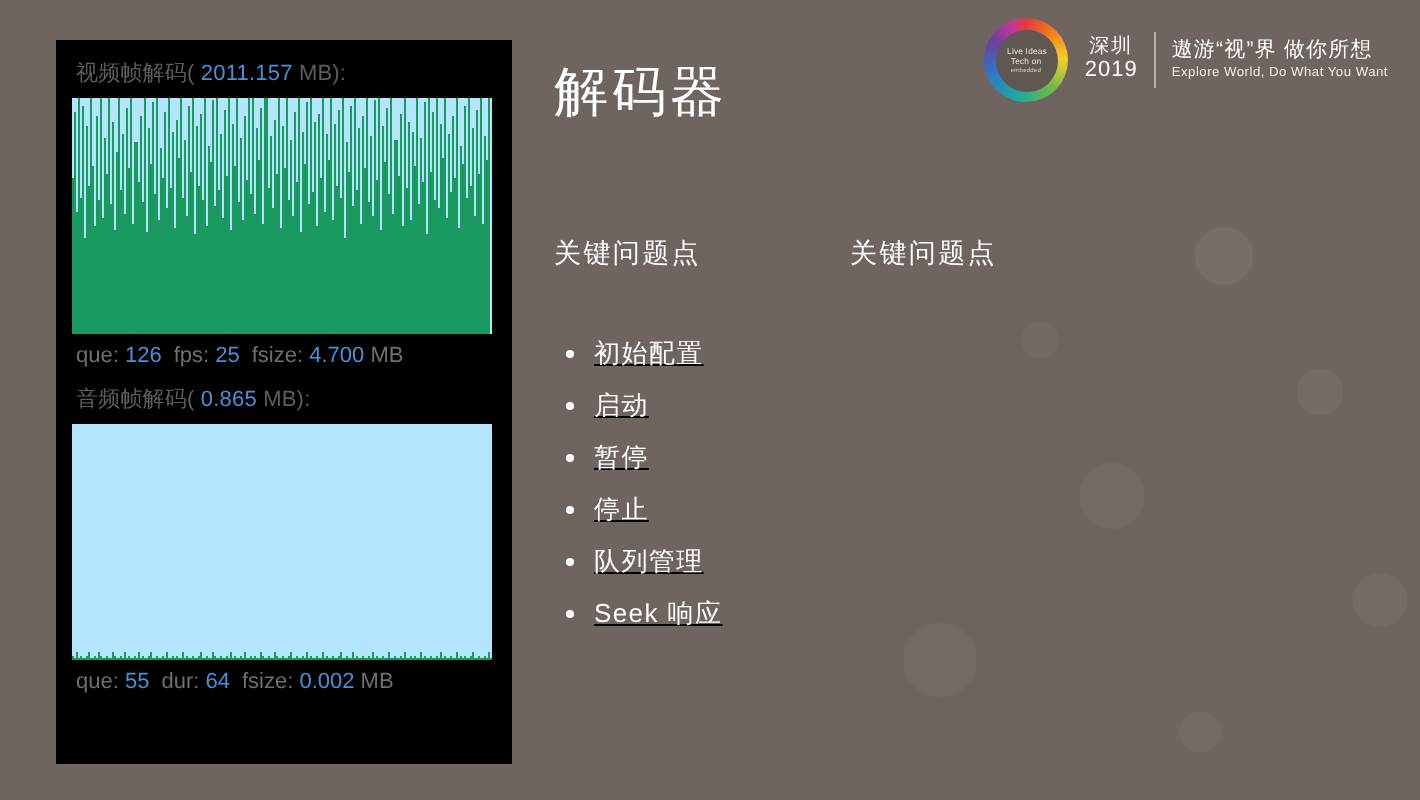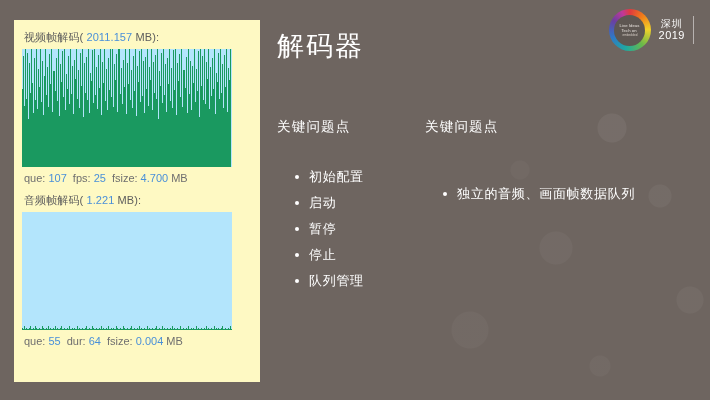--- a/index.html
+++ b/index.html
@@ -34,25 +34,25 @@
       radial-gradient(circle at 556px 248px, rgba(255,255,255,0.035) 0 16px, rgba(255,255,255,0) 17px),
       radial-gradient(circle at 690px 300px, rgba(255,255,255,0.04) 0 13px, rgba(255,255,255,0) 14px),
       radial-gradient(circle at 470px 330px, rgba(255,255,255,0.03) 0 18px, rgba(255,255,255,0) 19px),
       radial-gradient(circle at 600px 366px, rgba(255,255,255,0.03) 0 10px, rgba(255,255,255,0) 11px),
       radial-gradient(circle at 520px 170px, rgba(255,255,255,0.028) 0 9px, rgba(255,255,255,0) 10px);
   }
 
   
   .monitor-card {
     position: absolute;
-    left: 14px;
+    left: 28px;
     top: 20px;
-    width: 246px;
+    width: 228px;
     height: 362px;
-    background: #fef9c3;
+    background: #000000;
     box-sizing: border-box;
     padding: 8px 8px 0 8px;
     z-index: 3;
   }
   .panel-title {
     font-size: 11px;
     color: #5d5d5d;
     line-height: 15px;
     white-space: nowrap;
     margin: 2px 0 4px 2px;
@@ -189,22 +189,23 @@
 
   .col-head {
     font-size: 13.5px;
     color: #ffffff;
     letter-spacing: 1.2px;
     margin-bottom: 0;
     white-space: nowrap;
   }
   .bullets {
     list-style: none;
-    margin: 16px;
+    margin: 4px;
     padding: 0;
+    text-decoration: underline;
   }
   .col-basic .bullets { margin-top: 28px; }
   .col-key .bullets { margin-top: 44px; }
 
   .bullets li {
     position: relative;
     padding-left: 16px;
     color: #ffffff;
     font-size: 13px;
     letter-spacing: 0.7px;
@@ -438,23 +439,23 @@
           <i style="height: 95%; background: rgb(26, 153, 96);"></i>
           <i style="height: 68%; background: rgb(26, 153, 96);"></i>
           <i style="height: 100%; background: rgb(26, 153, 96);"></i>
           <i style="height: 47%; background: rgb(26, 153, 96);"></i>
           <i style="height: 84%; background: rgb(26, 153, 96);"></i>
           <i style="height: 74%; background: rgb(26, 153, 96);"></i>
           <i style="height: 100%; background: rgb(26, 153, 96);"></i>
         </div>
     </div>
 
-    <div class="stats"><span>que: </span><span class="num">107</span><span class="gap"></span><span>fps: </span><span class="num">25</span><span class="gap"></span><span>fsize: </span><span class="num">4.700</span><span> MB</span></div>
-
-    <div class="panel-title"><span>音频帧解码( </span><span class="num">1.221</span><span> MB):</span></div>
+    <div class="stats"><span>que: </span><span class="num">126</span><span class="gap"></span><span>fps: </span><span class="num">25</span><span class="gap"></span><span>fsize: </span><span class="num">4.700</span><span> MB</span></div>
+
+    <div class="panel-title"><span>音频帧解码( </span><span class="num">0.865</span><span> MB):</span></div>
 
     <div class="graph audio">
       <div class="bars">
           <i style="height: 2%; background: rgb(26, 153, 96);"></i>
           <i style="height: 1%; background: rgb(26, 153, 96);"></i>
           <i style="height: 3%; background: rgb(26, 153, 96);"></i>
           <i style="height: 1%; background: rgb(26, 153, 96);"></i>
           <i style="height: 2%; background: rgb(26, 153, 96);"></i>
           <i style="height: 1%; background: rgb(26, 153, 96);"></i>
           <i style="height: 1%; background: rgb(26, 153, 96);"></i>
@@ -661,51 +662,55 @@
           <i style="height: 1%; background: rgb(26, 153, 96);"></i>
           <i style="height: 1%; background: rgb(26, 153, 96);"></i>
           <i style="height: 2%; background: rgb(26, 153, 96);"></i>
           <i style="height: 1%; background: rgb(26, 153, 96);"></i>
           <i style="height: 3%; background: rgb(26, 153, 96);"></i>
           <i style="height: 1%; background: rgb(26, 153, 96);"></i>
           <i style="height: 1%; background: rgb(26, 153, 96);"></i>
         </div>
     </div>
 
-    <div class="stats"><span>que: </span><span class="num">55</span><span class="gap"></span><span>dur: </span><span class="num">64</span><span class="gap"></span><span>fsize: </span><span class="num">0.004</span><span> MB</span></div>
+    <div class="stats"><span>que: </span><span class="num">55</span><span class="gap"></span><span>dur: </span><span class="num">64</span><span class="gap"></span><span>fsize: </span><span class="num">0.002</span><span> MB</span></div>
   </div>
 
   <div class="slide-title">解码器</div>
 
   <div class="brand">
     <div class="brand-ring">
       <div class="brand-ring-inner">
         <span>Live Ideas</span>
         <span>Tech on</span>
         <span class="sub">embedded</span>
       </div>
     </div>
     <div class="brand-city">
       <div class="cn">深圳</div>
       <div class="yr">2019</div>
     </div>
     <div class="brand-divider"></div>
+    <div class="brand-tag">
+      <div class="cn">遨游“视”界  做你所想</div>
+      <div class="en">Explore World, Do What You Want</div>
+    </div>
   </div>
 
   <div class="col col-basic">
     <div class="col-head">关键问题点</div>
     <ul class="bullets">
       <li>初始配置</li>
       <li>启动</li>
       <li>暂停</li>
       <li>停止</li>
       <li>队列管理</li>
+      <li>Seek 响应</li>
     </ul>
   </div>
 
   <div class="col col-key">
     <div class="col-head">关键问题点</div>
     <ul class="bullets">
-      <li>独立的音频、画面帧数据队列</li>
     </ul>
   </div>
 
 </div>
 
 </body></html>

